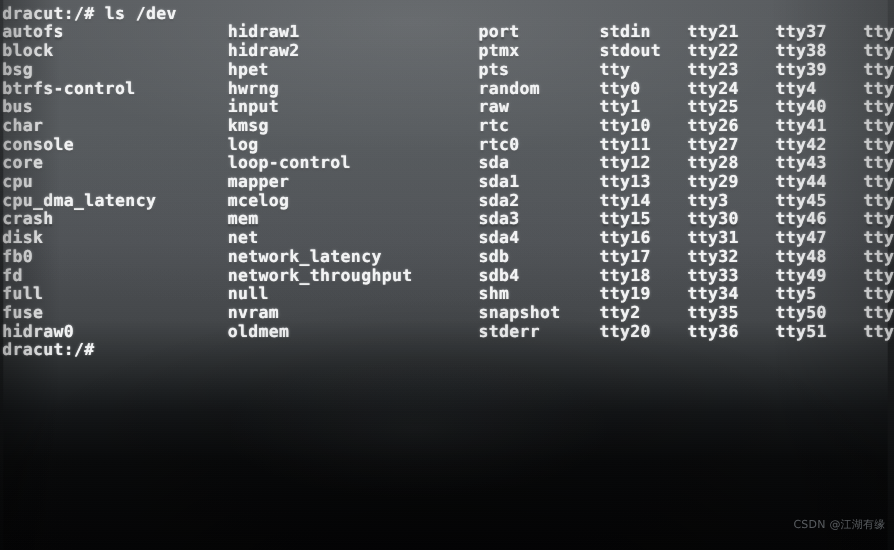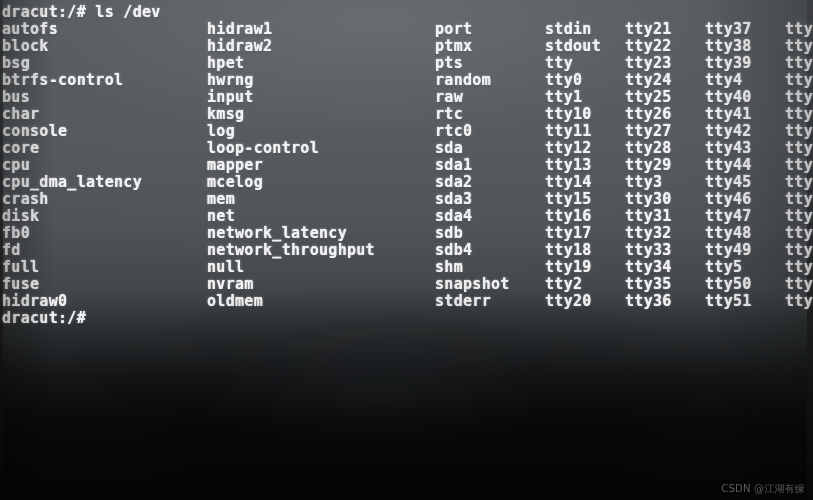--- a/index.html
+++ b/index.html
@@ -130,21 +130,21 @@
     position: absolute;
     left: 210px; top: 330px;
     width: 420px; height: 150px;
     background: radial-gradient(60% 60% at 40% 40%, rgba(90,95,100,0.14) 0%, rgba(0,0,0,0) 70%);
     pointer-events: none;
   }
 
   #watermark {
     position: absolute;
     right: 8px;
-    bottom: 4px;
+    bottom: 16px;
     font-family: "DejaVu Sans", "Liberation Sans", sans-serif;
     font-size: 10px;
     color: #9aa0a6;
     opacity: 0.55;
     letter-spacing: 0.2px;
     white-space: nowrap;
   }
 </style>
 </head>
 <body>

